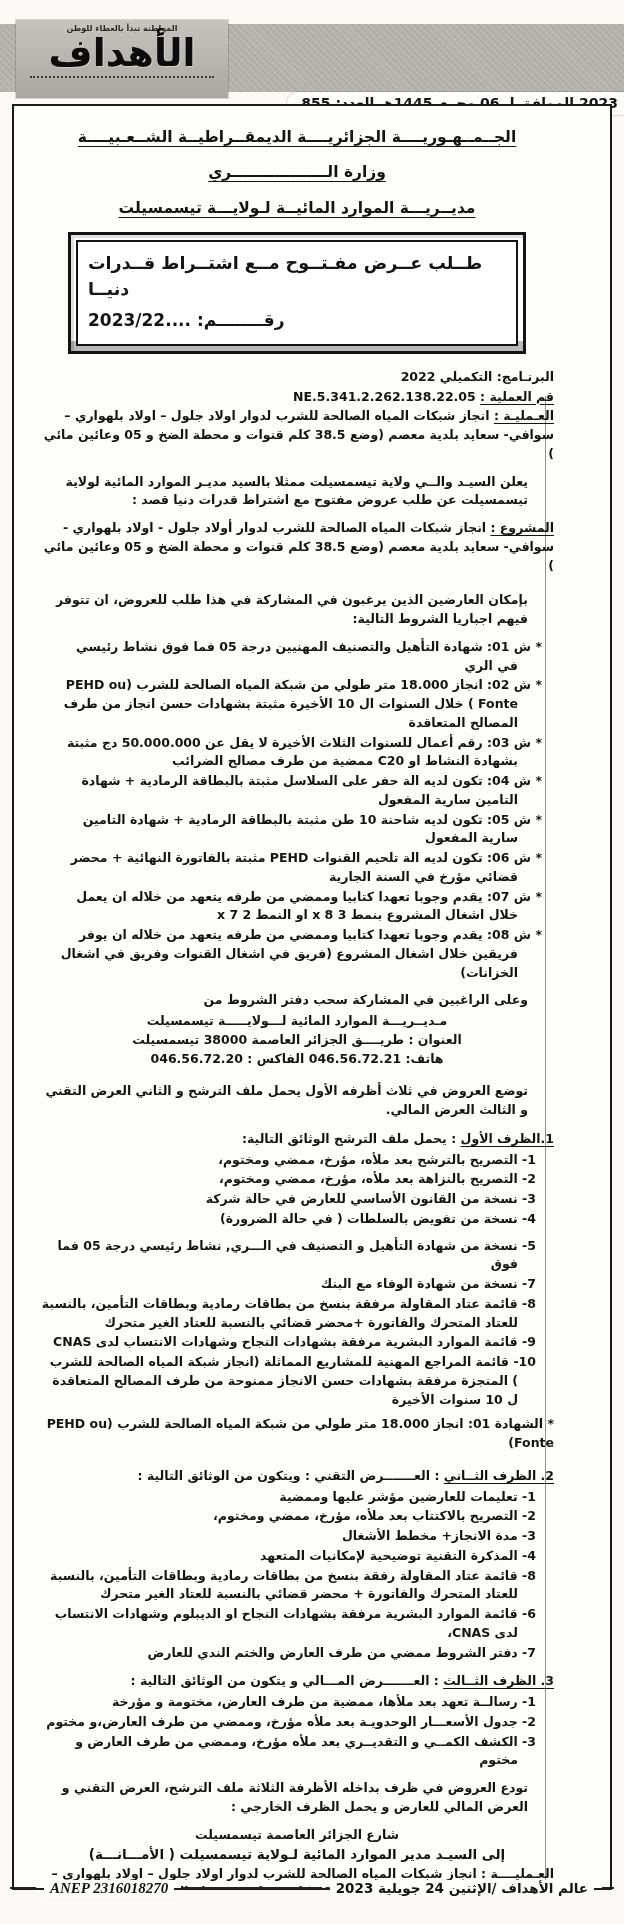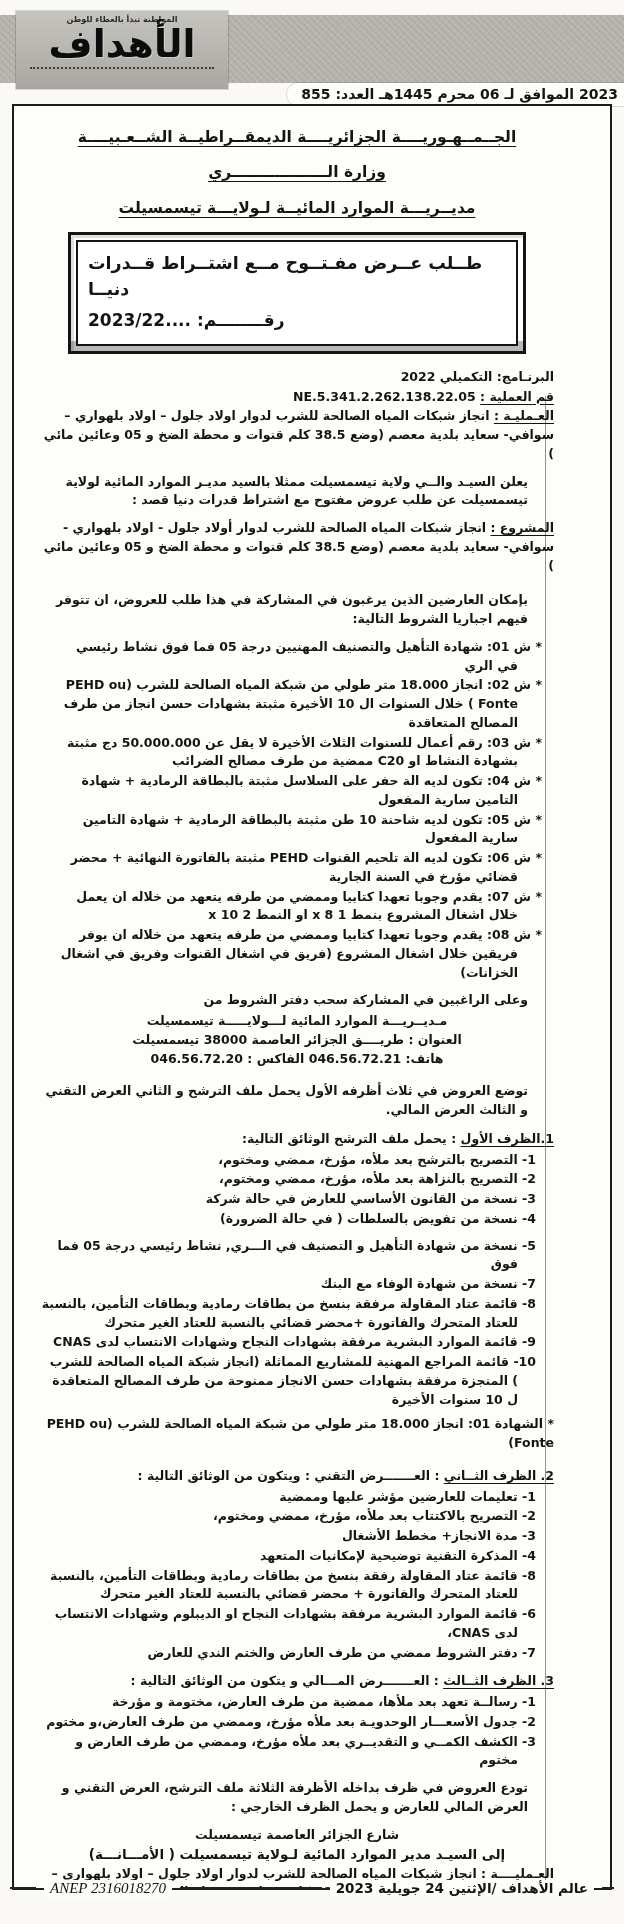--- a/index.html
+++ b/index.html
@@ -5,21 +5,21 @@
   html,body{margin:0;padding:0;}
   body{
     width:624px;height:1924px;position:relative;overflow:hidden;
     background:#faf9f5;
     font-family:"DejaVu Sans","Liberation Sans",sans-serif;
     color:#141414;
     -webkit-font-smoothing:antialiased;
   }
   
   .masthead{
-    position:absolute;top:15px;left:0;right:0;height:68px;
+    position:absolute;top:24px;left:0;right:0;height:68px;
     background:#b7b5b0;
     background-image:
       repeating-linear-gradient(45deg,rgba(0,0,0,.05) 0 2px,transparent 2px 5px),
       repeating-linear-gradient(-45deg,rgba(255,255,255,.07) 0 1px,transparent 1px 4px);
   }
   .logo-block{
     position:absolute;left:16px;top:-4px;width:212px;height:78px;
     background:linear-gradient(#c6c4bf,#a9a7a2);
     box-shadow:0 0 0 1px rgba(0,0,0,.15);
     text-align:center;direction:rtl;
@@ -74,21 +74,21 @@
   .sec-head{margin:10px 0 2px;}
   
   .doc-footer{
     position:absolute;left:-4px;right:-4px;bottom:-11px;height:22px;
     display:flex;align-items:center;direction:ltr;gap:8px;
   }
   .f-line{border-top:2px solid #222;flex:0 0 26px;}
   .f-line.grow{flex:1 1 auto;}
   .f-anep{
     background:#fdfdfa;padding:0 6px;font-family:"Liberation Serif","DejaVu Serif",serif;
-    font-style:italic;font-weight:400;font-size:15px;white-space:nowrap;
+    font-style:italic;font-weight:700;font-size:15px;white-space:nowrap;
   }
   .f-date{
     background:#fdfdfa;padding:0 6px;font-weight:900;font-size:13.5px;
     white-space:nowrap;direction:rtl;
   }
 </style>
 </head>
 <body>
 
 <div class="masthead">
@@ -138,21 +138,21 @@
 
     <div class="para indent1" style="margin-top:16px">بإمكان العارضين الذين يرغبون في المشاركة في هذا طلب للعروض، ان تتوفر فيهم اجباريا الشروط التالية:</div>
 
     <ul class="plain">
       <li>* ش 01: شهادة التأهيل والتصنيف المهنيين درجة 05 فما فوق نشاط رئيسي في الري</li>
       <li>* ش 02: انجاز 18.000 متر طولي من شبكة المياه الصالحة للشرب (PEHD ou Fonte ) خلال السنوات ال 10 الأخيرة مثبتة بشهادات حسن انجاز من طرف المصالح المتعاقدة</li>
       <li>* ش 03: رقم أعمال للسنوات الثلاث الأخيرة لا يقل عن 50.000.000 دج مثبتة بشهادة النشاط او C20 ممضية من طرف مصالح الضرائب</li>
       <li>* ش 04: تكون لديه الة حفر على السلاسل مثبتة بالبطاقة الرمادية + شهادة التامين سارية المفعول</li>
       <li>* ش 05: تكون لديه شاحنة 10 طن مثبتة بالبطاقة الرمادية + شهادة التامين سارية المفعول</li>
       <li>* ش 06: تكون لديه الة تلحيم القنوات PEHD مثبتة بالفاتورة النهائية + محضر قضائي مؤرخ في السنة الجارية</li>
-      <li>* ش 07: يقدم وجوبا تعهدا كتابيا وممضي من طرفه يتعهد من خلاله ان يعمل خلال اشغال المشروع بنمط 1 x 8 او النمط 2 x 10</li>
+      <li>* ش 07: يقدم وجوبا تعهدا كتابيا وممضي من طرفه يتعهد من خلاله ان يعمل خلال اشغال المشروع بنمط 3 x 8 او النمط 2 x 7</li>
       <li>* ش 08: يقدم وجوبا تعهدا كتابيا وممضي من طرفه يتعهد من خلاله ان يوفر فريقين خلال اشغال المشروع (فريق في اشغال القنوات وفريق في اشغال الخزانات)</li>
     </ul>
 
     <div class="para indent1" style="margin-bottom:2px">وعلى الراغبين في المشاركة سحب دفتر الشروط من</div>
     <div class="center">مـديــريـــة الموارد المائية لـــولايـــــة تيسمسيلت</div>
     <div class="center">العنوان : طريــــق الجزائر العاصمة 38000 تيسمسيلت</div>
     <div class="center">هاتف: 046.56.72.21   الفاكس : 046.56.72.20</div>
 
     <div class="para indent1" style="margin-top:14px">توضع العروض في ثلاث أظرفه الأول يحمل ملف الترشح و الثاني العرض التقني و الثالث العرض المالي.</div>
 

